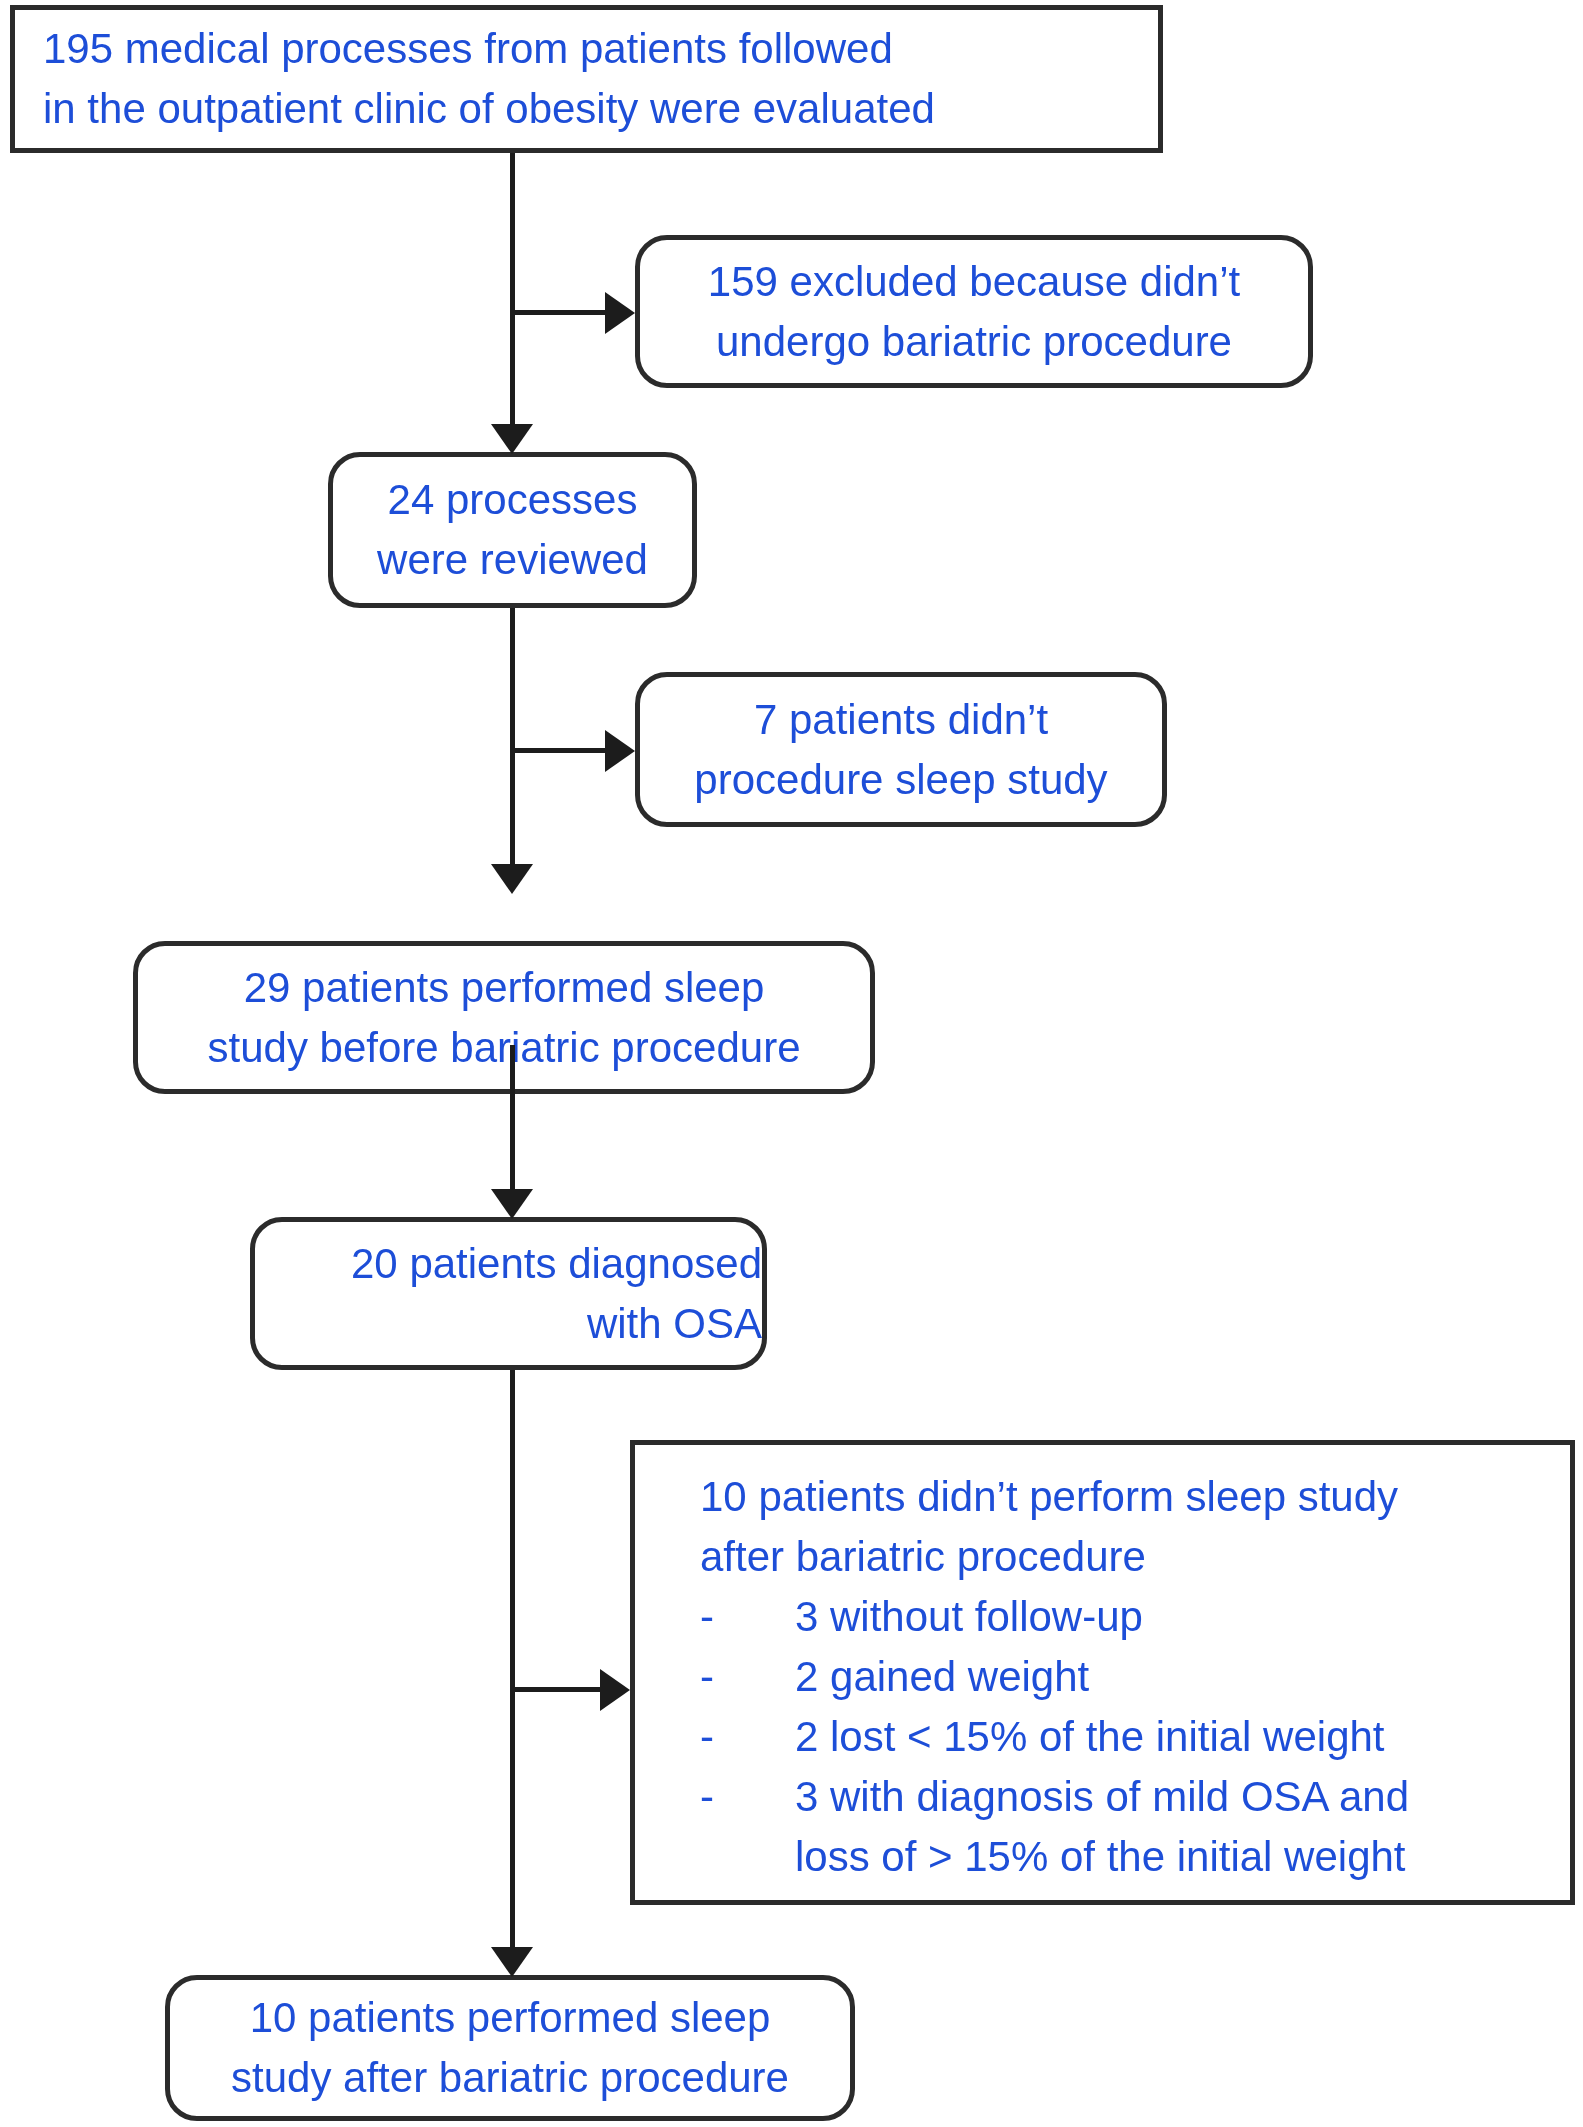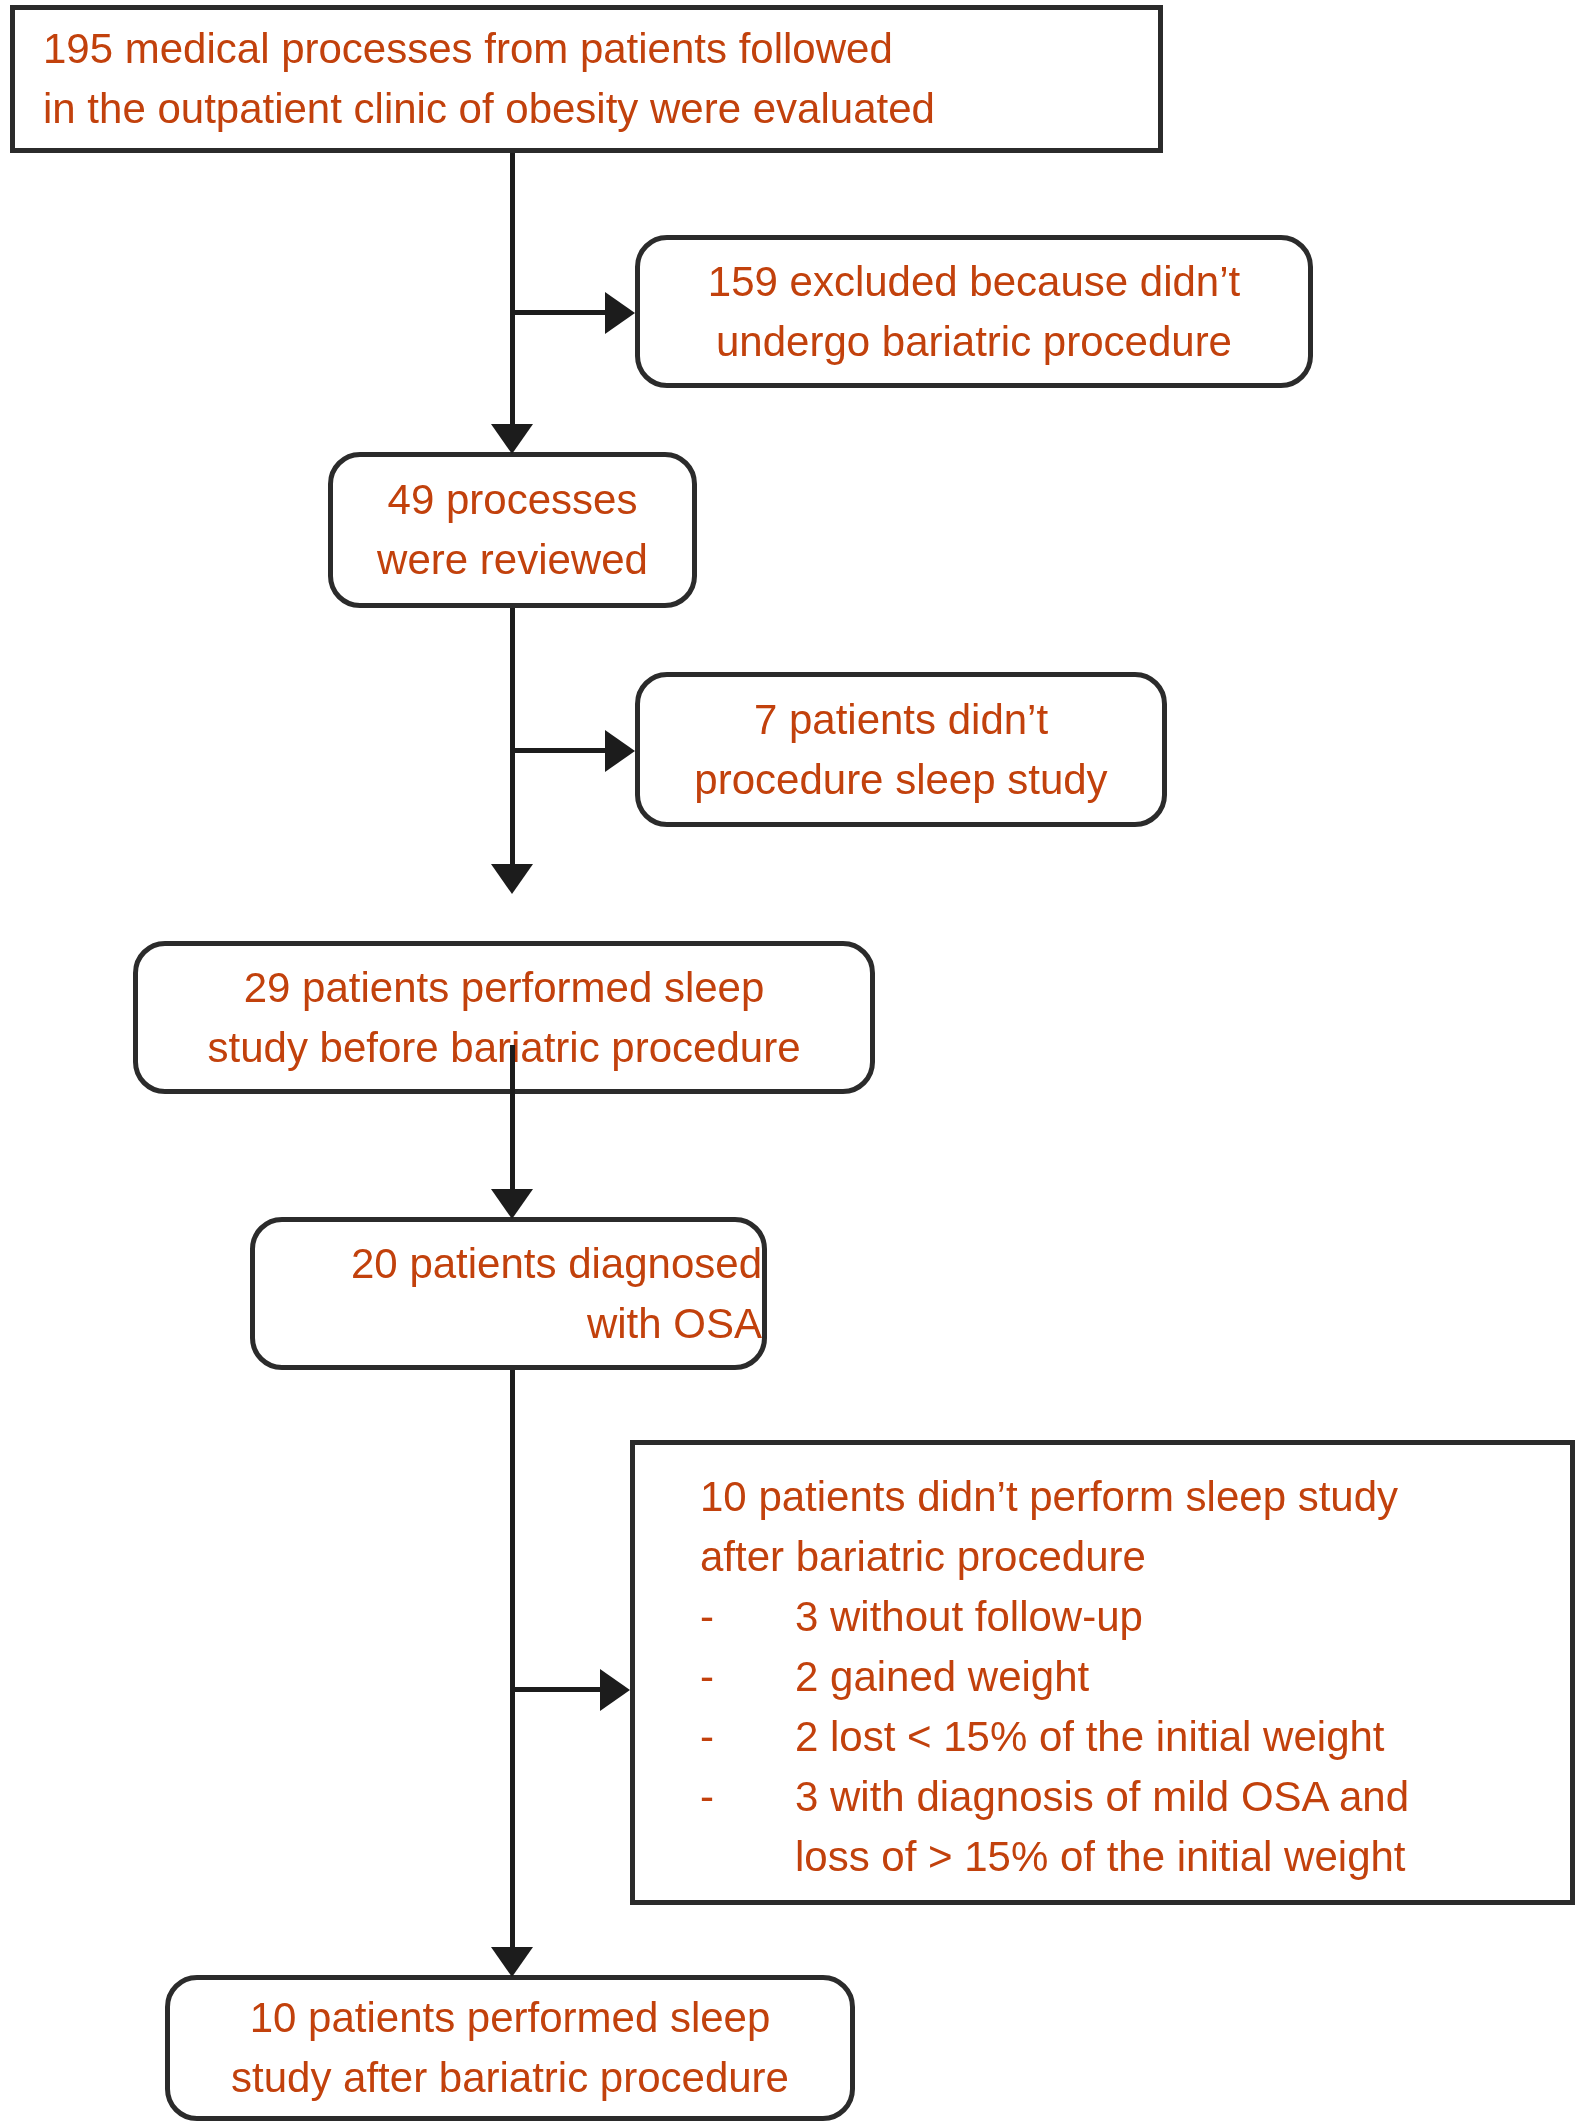--- a/index.html
+++ b/index.html
@@ -6,21 +6,21 @@
     margin: 0;
     padding: 0;
     background: #ffffff;
   }
   #figure {
     position: relative;
     width: 1583px;
     height: 2127px;
     background: #ffffff;
     font-family: "Liberation Sans", "DejaVu Sans", sans-serif;
-    color: #c2410c;
+    color: #1d4ed8;
     overflow: hidden;
   }
   .node {
     position: absolute;
     box-sizing: border-box;
     border: 5px solid #2b2b2b;
     background: #ffffff;
     display: flex;
     flex-direction: column;
     justify-content: center;
@@ -94,21 +94,21 @@
     <div class="line">195 medical processes from patients followed</div>
     <div class="line">in the outpatient clinic of obesity were evaluated</div>
   </div>
 
   <div class="node center" id="node-excluded-bariatric">
     <div class="line">159 excluded because didn’t</div>
     <div class="line">undergo bariatric procedure</div>
   </div>
 
   <div class="node center" id="node-reviewed">
-    <div class="line">49 processes</div>
+    <div class="line">24 processes</div>
     <div class="line">were reviewed</div>
   </div>
 
   <div class="node center" id="node-no-sleep-before">
     <div class="line">7 patients didn’t</div>
     <div class="line">procedure sleep study</div>
   </div>
 
   <div class="node center" id="node-sleep-before">
     <div class="line">29 patients performed sleep</div>

